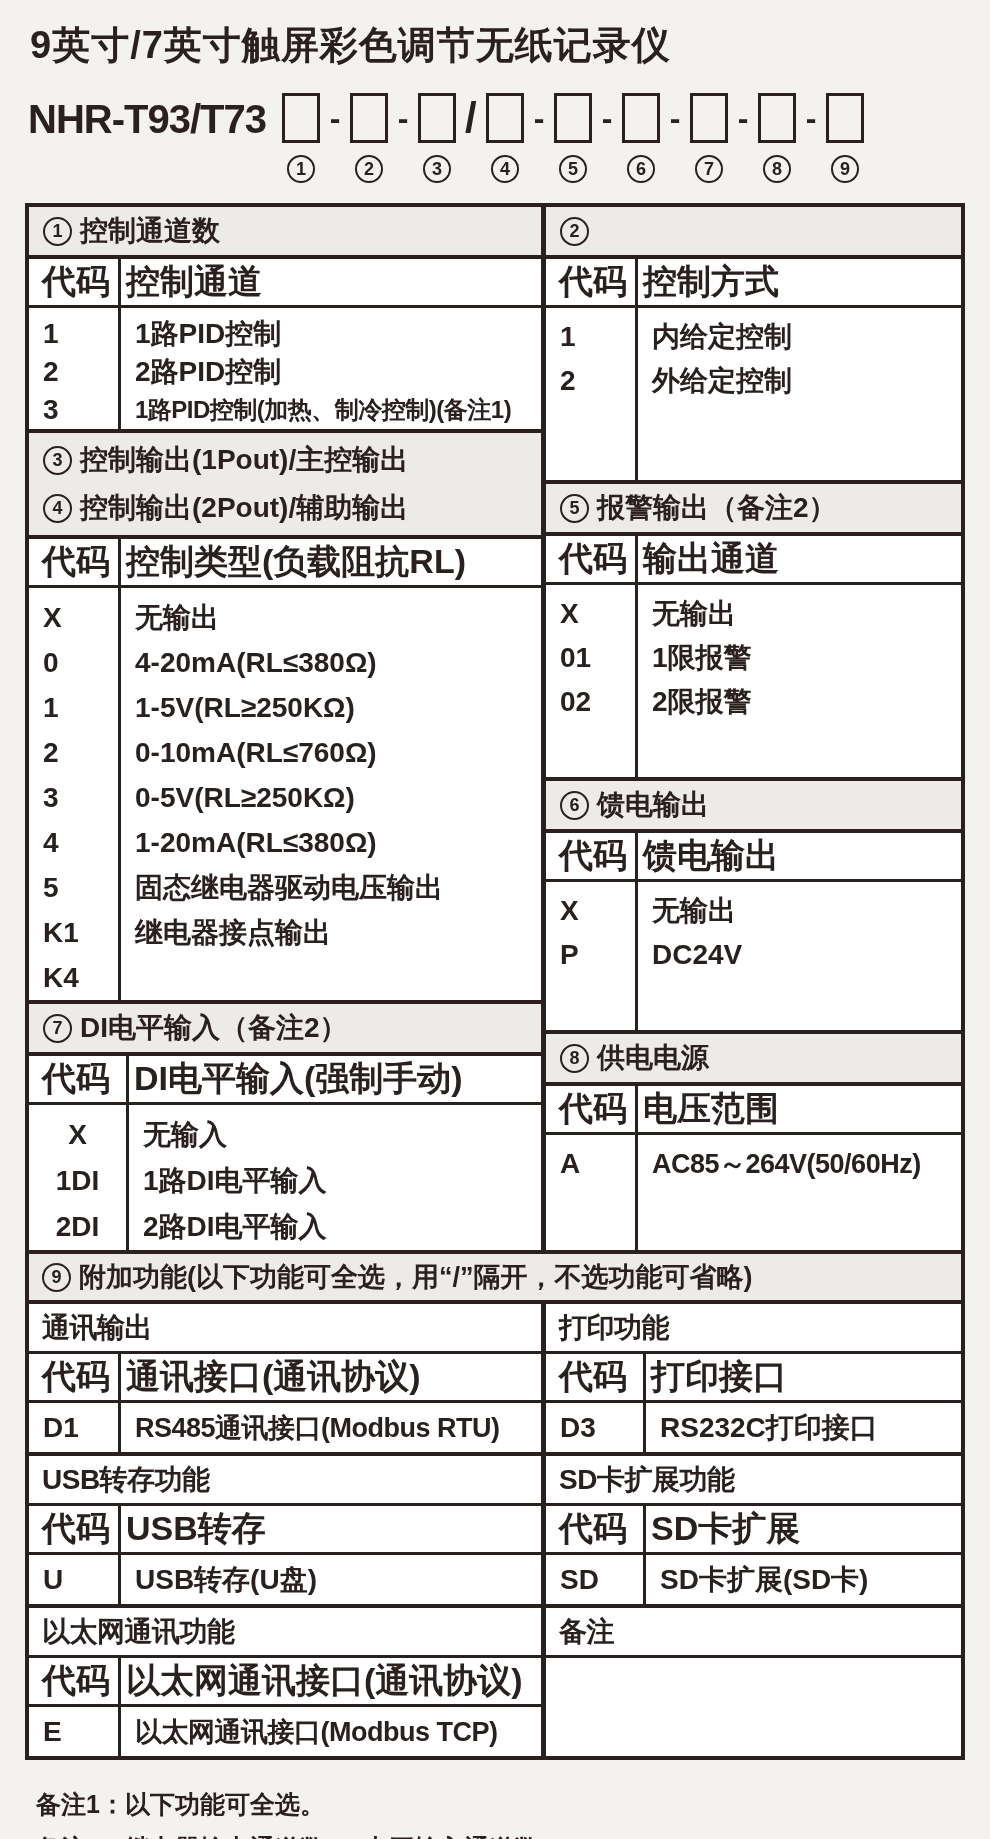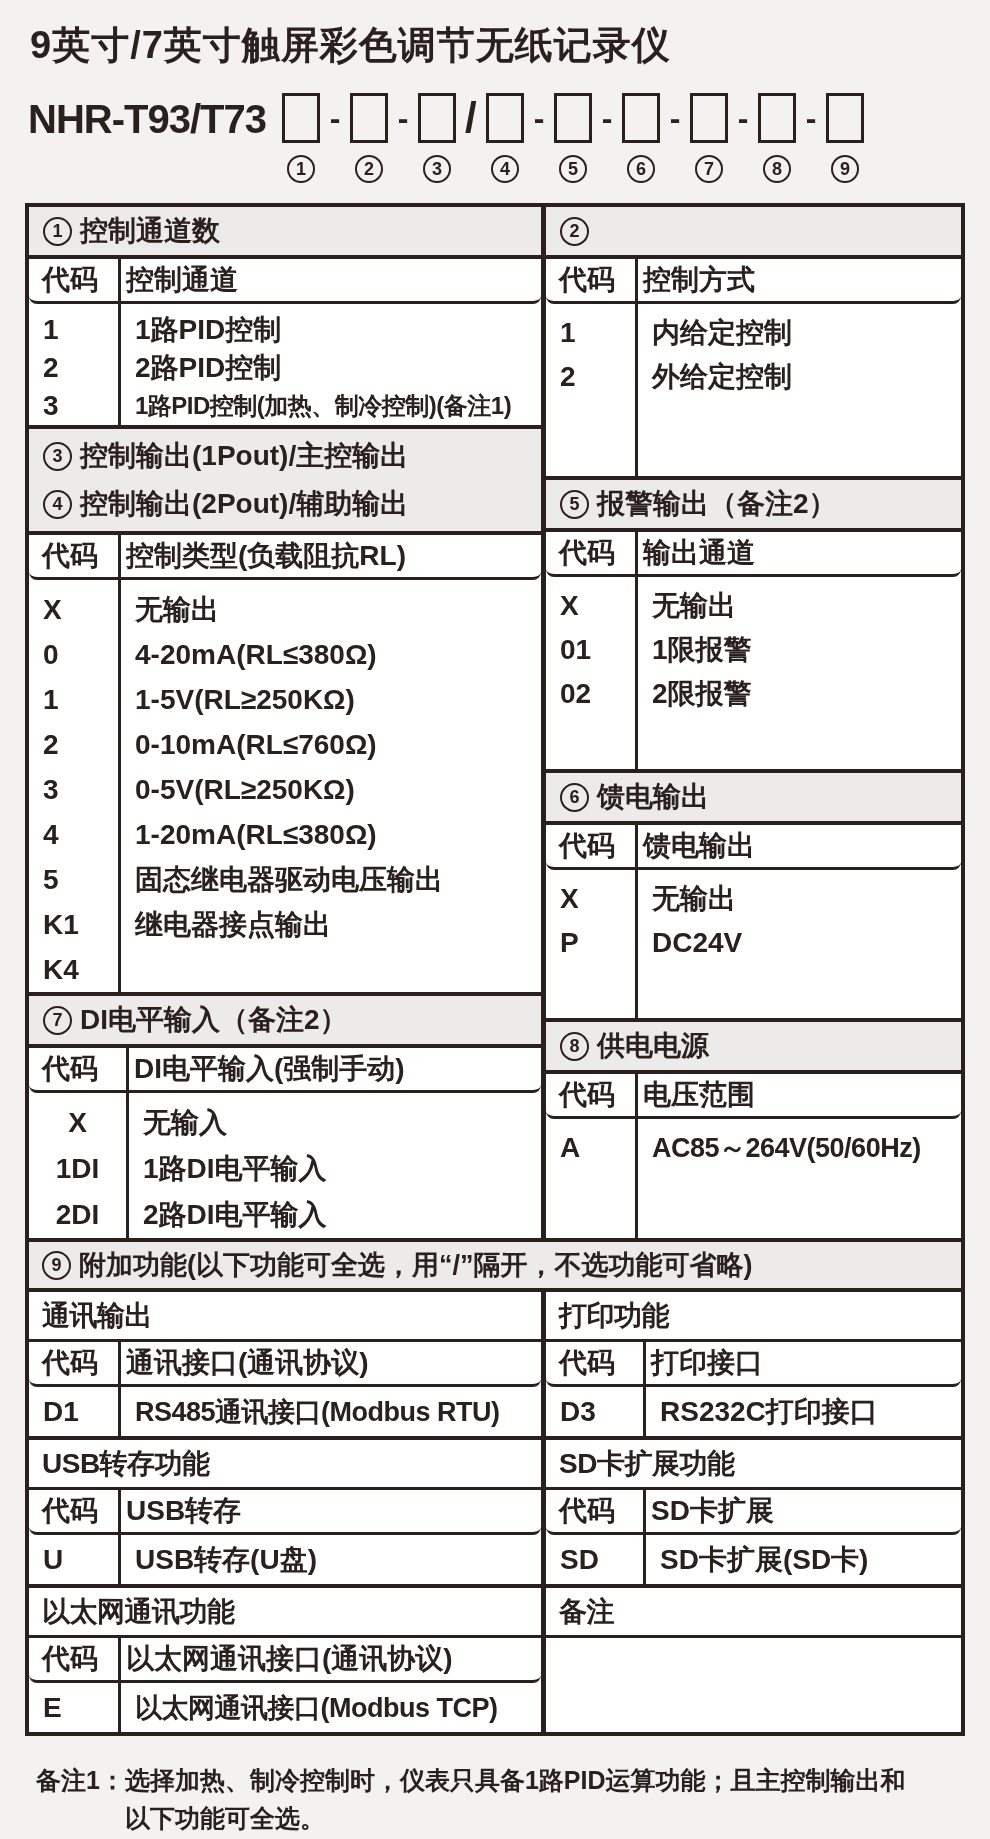--- a/index.html
+++ b/index.html
@@ -57,21 +57,21 @@
   }
   .head-line { display: flex; align-items: center; gap: 8px; }
   .circ {
     flex: 0 0 auto; width: 29px; height: 29px; border: 2px solid #2a211e; border-radius: 50%;
     display: inline-flex; align-items: center; justify-content: center;
     font-size: 18px; font-weight: 700; background: transparent;
   }
   .tbl { flex: 1; display: flex; flex-direction: column; }
   .tbl-head {
     display: flex; border-bottom: 3px solid #2a211e; min-height: 45px;
-    font-size: 28px; font-weight: 700; border-radius: 8px;
+    font-size: 34px; font-weight: 700;
   }
   .th-code { display: flex; align-items: center; padding-left: 13px; border-right: 3px solid #2a211e; }
   .th-val  { flex: 1; display: flex; align-items: center; padding-left: 5px; }
   .tbl-rows { flex: 1; display: flex; }
   .rows-codes { display: flex; flex-direction: column; border-right: 3px solid #2a211e; padding-top: 7px; }
   .rows-descs { flex: 1; display: flex; flex-direction: column; padding-top: 7px; }
   .code, .desc {
     display: flex; align-items: center;
     font-size: 28px; font-weight: 600; padding-left: 14px; white-space: nowrap;
   }
@@ -465,21 +465,20 @@
 
     </div>
   </div>
 
 </div>
 
 <div class="notes">
   <div class="note">
     <span class="note-label">备注1：</span>
     <div class="note-text">
-      <div class="note-line">选择加热、制冷控制时，仪表只具备1路PID运算功能；且主控制输出和</div>
       <div class="note-line">以下功能可全选。</div>
     </div>
   </div>
   <div class="note">
     <span class="note-label">备注2：</span>
     <div class="note-text">
       <div class="note-line">继电器输出通道数+DI电平输入通道数≤2。</div>
     </div>
   </div>
 </div>

